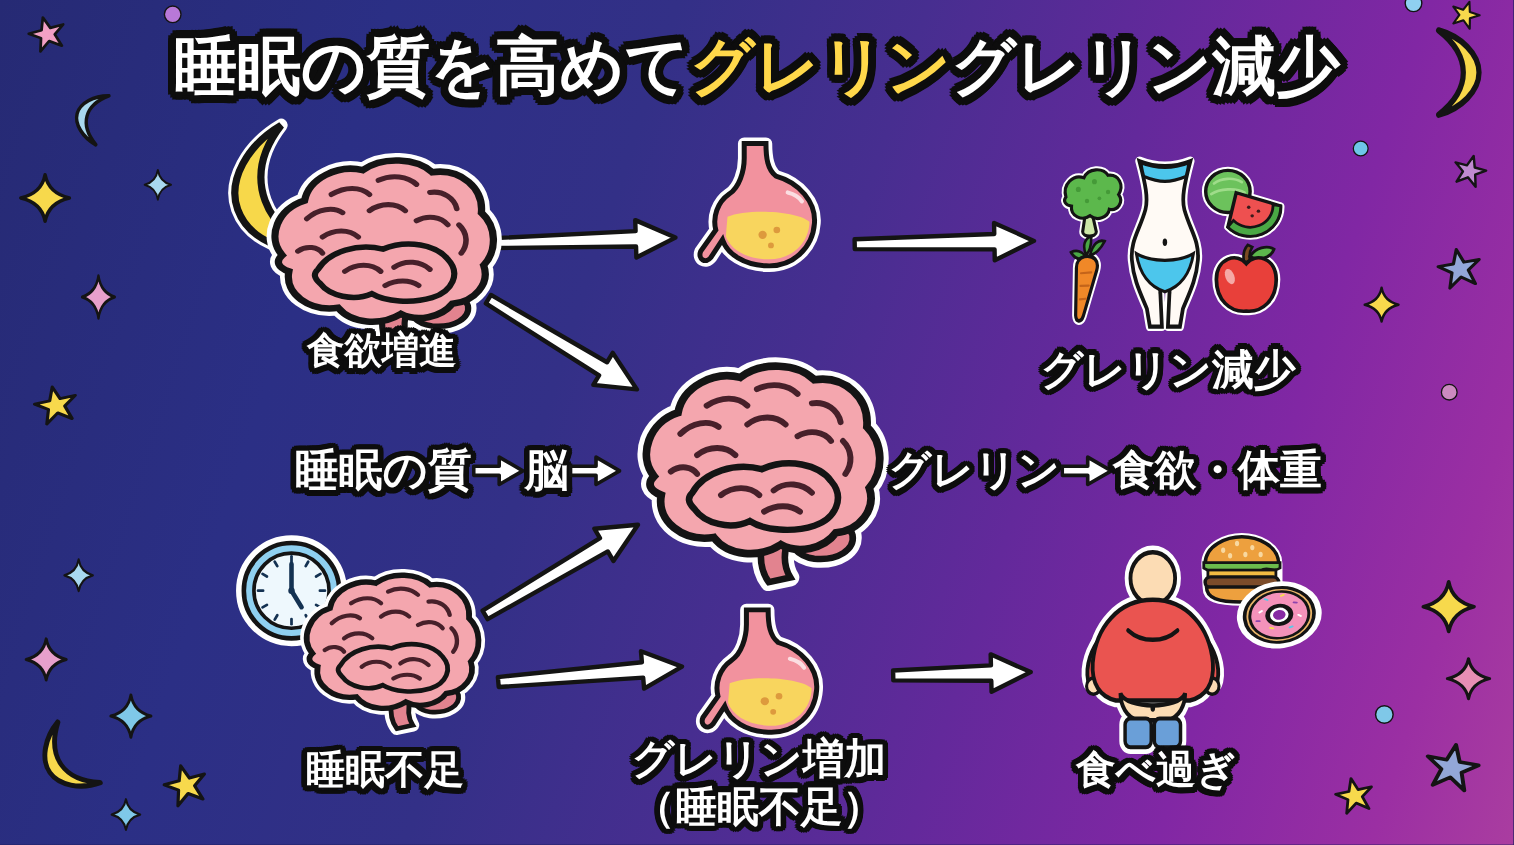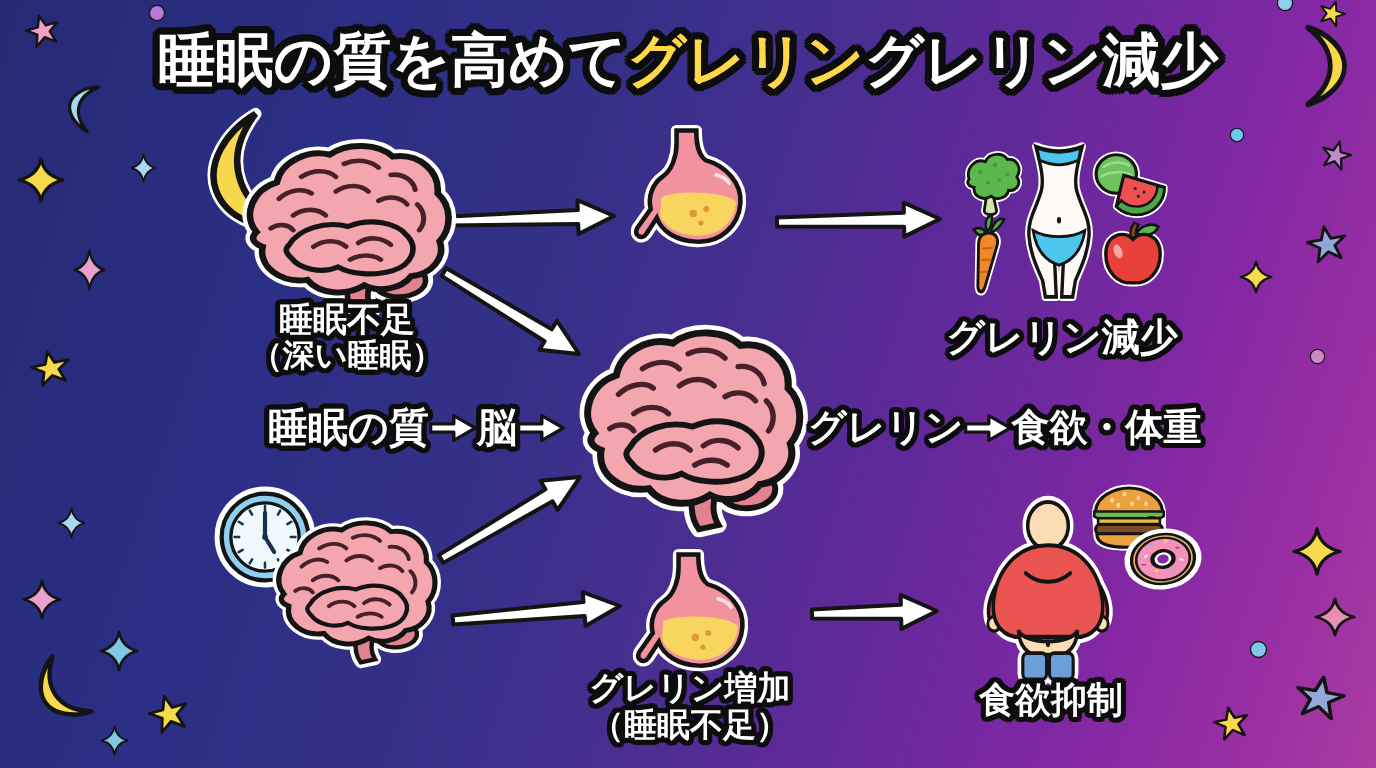--- a/index.html
+++ b/index.html
@@ -389,22 +389,21 @@
     <svg viewBox="0 0 110 120" preserveAspectRatio="none">
         <use href="#g-moon"></use>
       </svg>
   </div>
   <div class="icon" style="left:226px;top:140px;width:234px;height:184px">
     <svg viewBox="0 0 230 200" preserveAspectRatio="none">
         <use href="#g-brain"></use>
       </svg>
   </div>
   <div class="label ol" style="left:347px;top:300px;font-size:34px">
-    <div>睡眠不足</div>
-    <div style="font-size:32px">（深い睡眠）</div>
+    <div>食欲増進</div>
   </div>
 
   <div class="icon" style="left:634px;top:126px;width:114px;height:126px">
     <svg viewBox="0 0 150 170" preserveAspectRatio="none">
         <use href="#g-stomach"></use>
       </svg>
   </div>
 
   <div class="icon" style="left:960px;top:150px;width:62px;height:70px">
     <svg viewBox="0 0 110 120" preserveAspectRatio="none">
@@ -461,43 +460,46 @@
   <div class="icon" style="left:215px;top:487px;width:100px;height:100px">
     <svg viewBox="0 0 120 120" preserveAspectRatio="none">
         <use href="#g-clock"></use>
       </svg>
   </div>
   <div class="icon" style="left:260px;top:518px;width:184px;height:152px">
     <svg viewBox="0 0 230 200" preserveAspectRatio="none">
         <use href="#g-brain"></use>
       </svg>
   </div>
+  <div class="label ol" style="left:350px;top:680px;font-size:36px">
+    <div>睡眠不足</div>
+  </div>
 
   <div class="icon" style="left:636px;top:550px;width:114px;height:126px">
     <svg viewBox="0 0 150 170" preserveAspectRatio="none">
         <use href="#g-stomach"></use>
       </svg>
   </div>
-  <div class="label ol" style="left:690px;top:670px;font-size:33px">
+  <div class="label ol" style="left:690px;top:670px;font-size:38px">
     <div>グレリン増加</div>
     <div>（睡眠不足）</div>
   </div>
 
   <div class="icon" style="left:978px;top:493px;width:140px;height:188px">
     <svg viewBox="0 0 200 230" preserveAspectRatio="none">
         <use href="#g-person"></use>
       </svg>
   </div>
   <div class="icon" style="left:1088px;top:483px;width:82px;height:68px">
     <svg viewBox="0 0 130 110" preserveAspectRatio="none">
         <use href="#g-burger"></use>
       </svg>
   </div>
   <div class="icon" style="left:1126px;top:530px;width:74px;height:58px;transform:rotate(-8deg)">
     <svg viewBox="0 0 110 110" preserveAspectRatio="none">
         <use href="#g-donut"></use>
       </svg>
   </div>
   <div class="label ol" style="left:1051px;top:680px;font-size:36px">
-    <div>食欲抑制</div>
+    <div>食べ過ぎ</div>
   </div>
 
 </div>
 
 </body></html>

